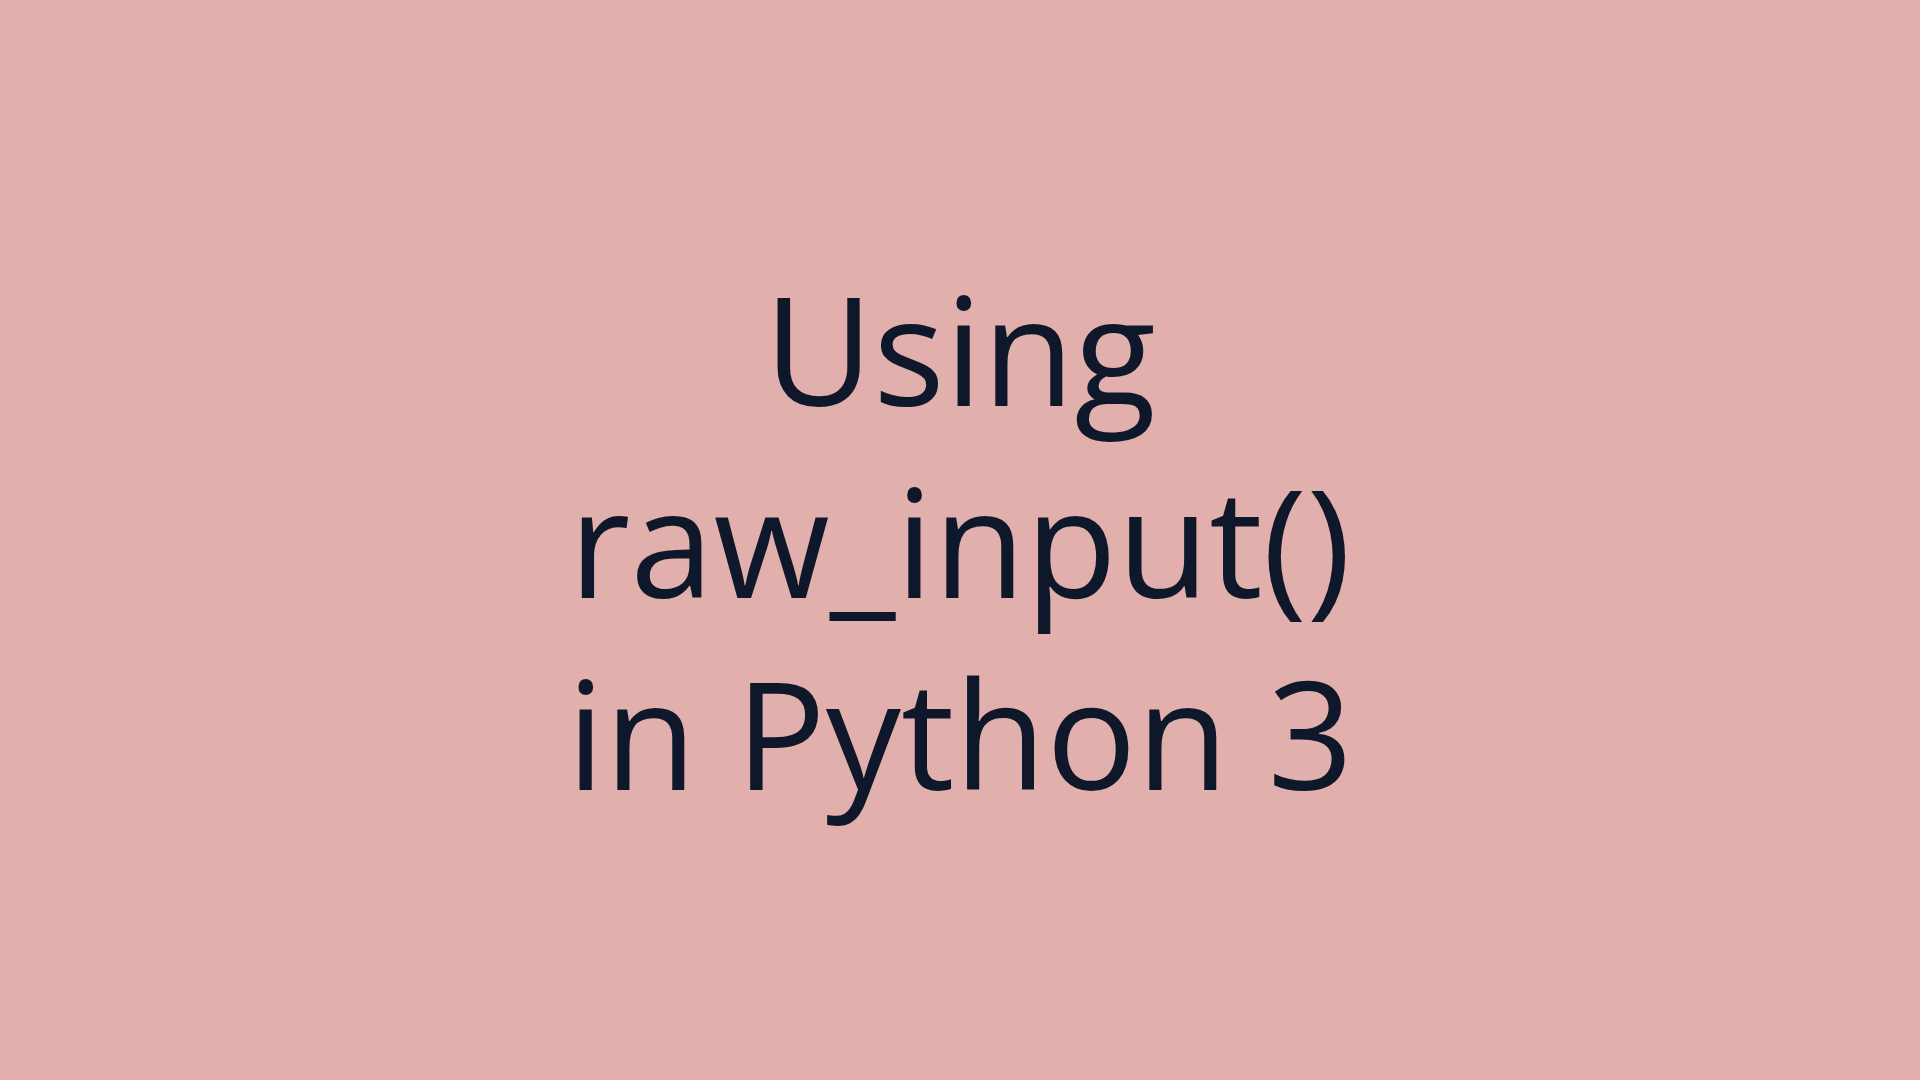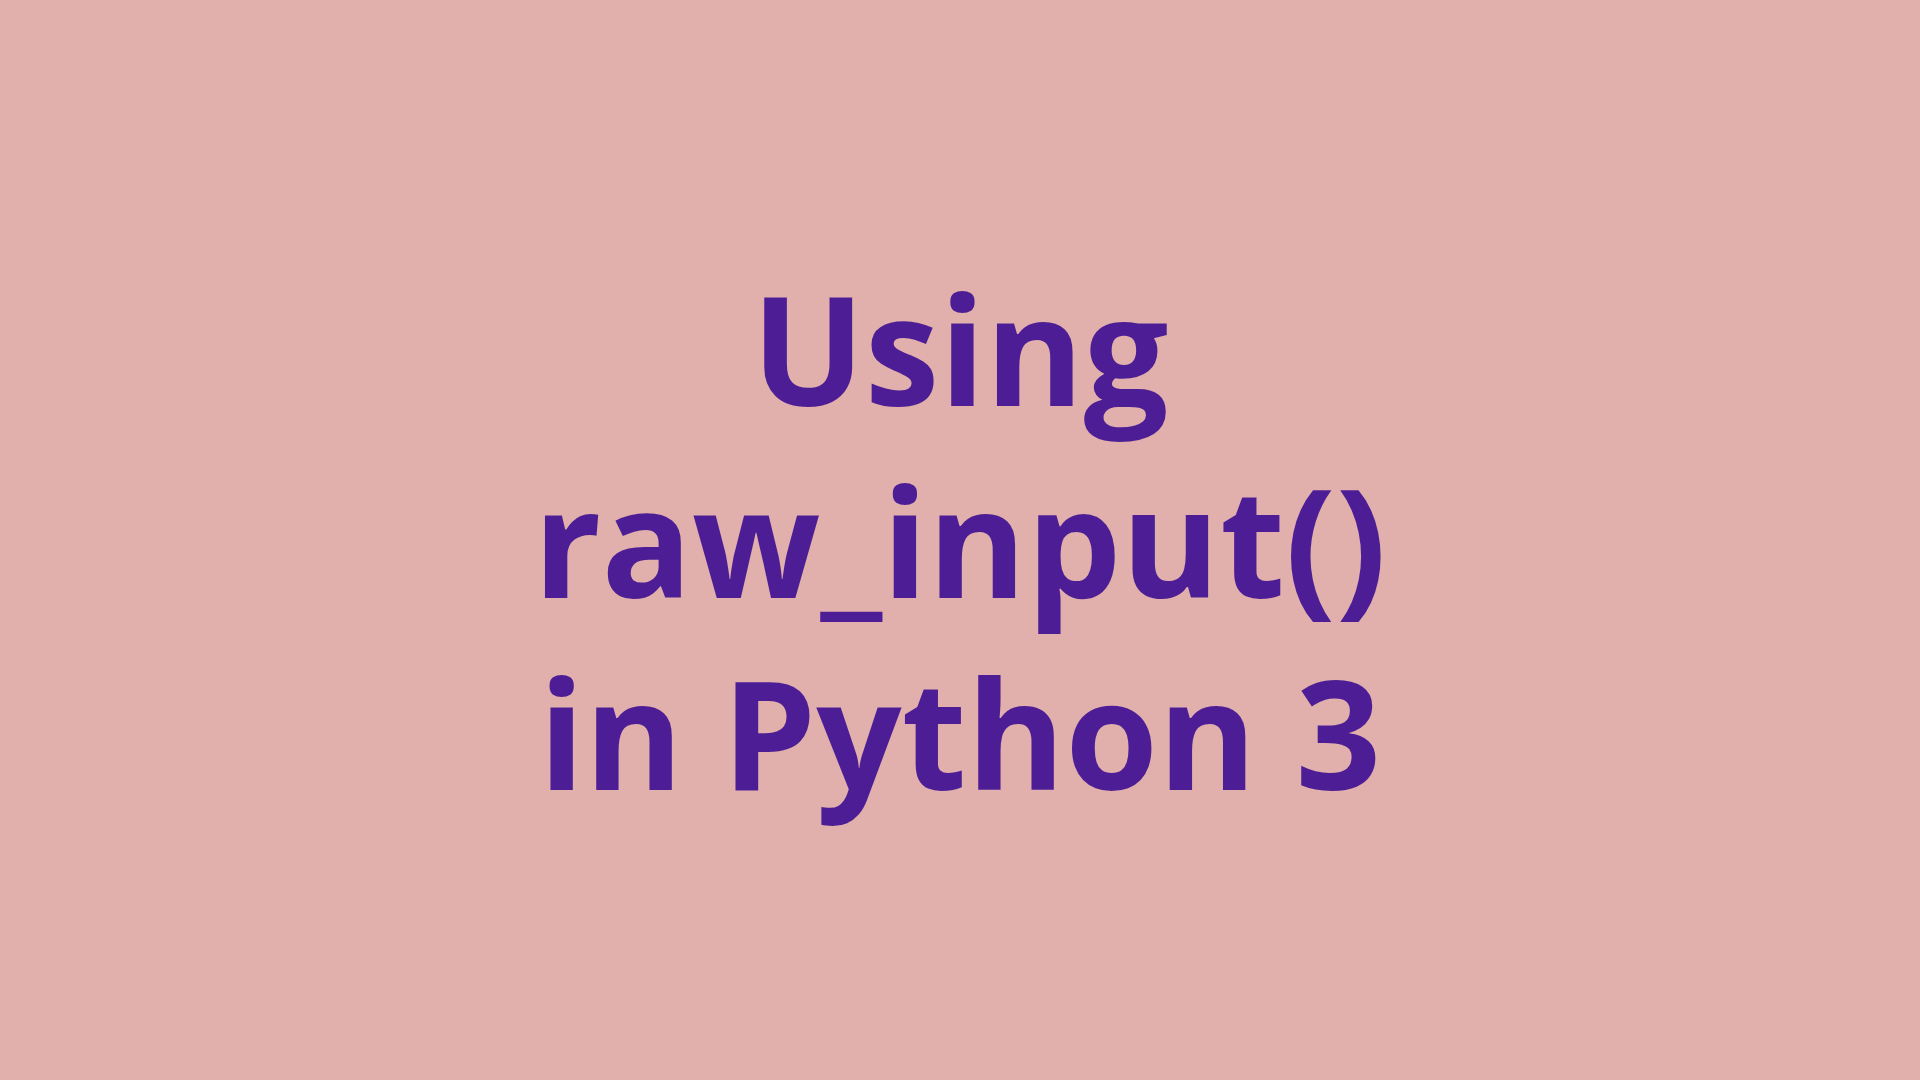--- a/index.html
+++ b/index.html
@@ -19,24 +19,24 @@
     .card {
       width: 1920px;
       height: 1080px;
       background: #e1b0ac;
       display: flex;
       align-items: center;
       justify-content: center;
     }
     .title {
       font-family: "Segoe UI", "Open Sans", "Helvetica Neue", Arial, sans-serif;
-      font-weight: 700;
+      font-weight: 400;
       font-size: 150px;
       line-height: 1.28;
-      color: #4c1d95;
+      color: #0f172a;
       text-align: center;
       white-space: pre-line;
     }
   </style>
 </head>
 <body>
 
 <div class="card">
   <div class="title">Using
 raw_input()

